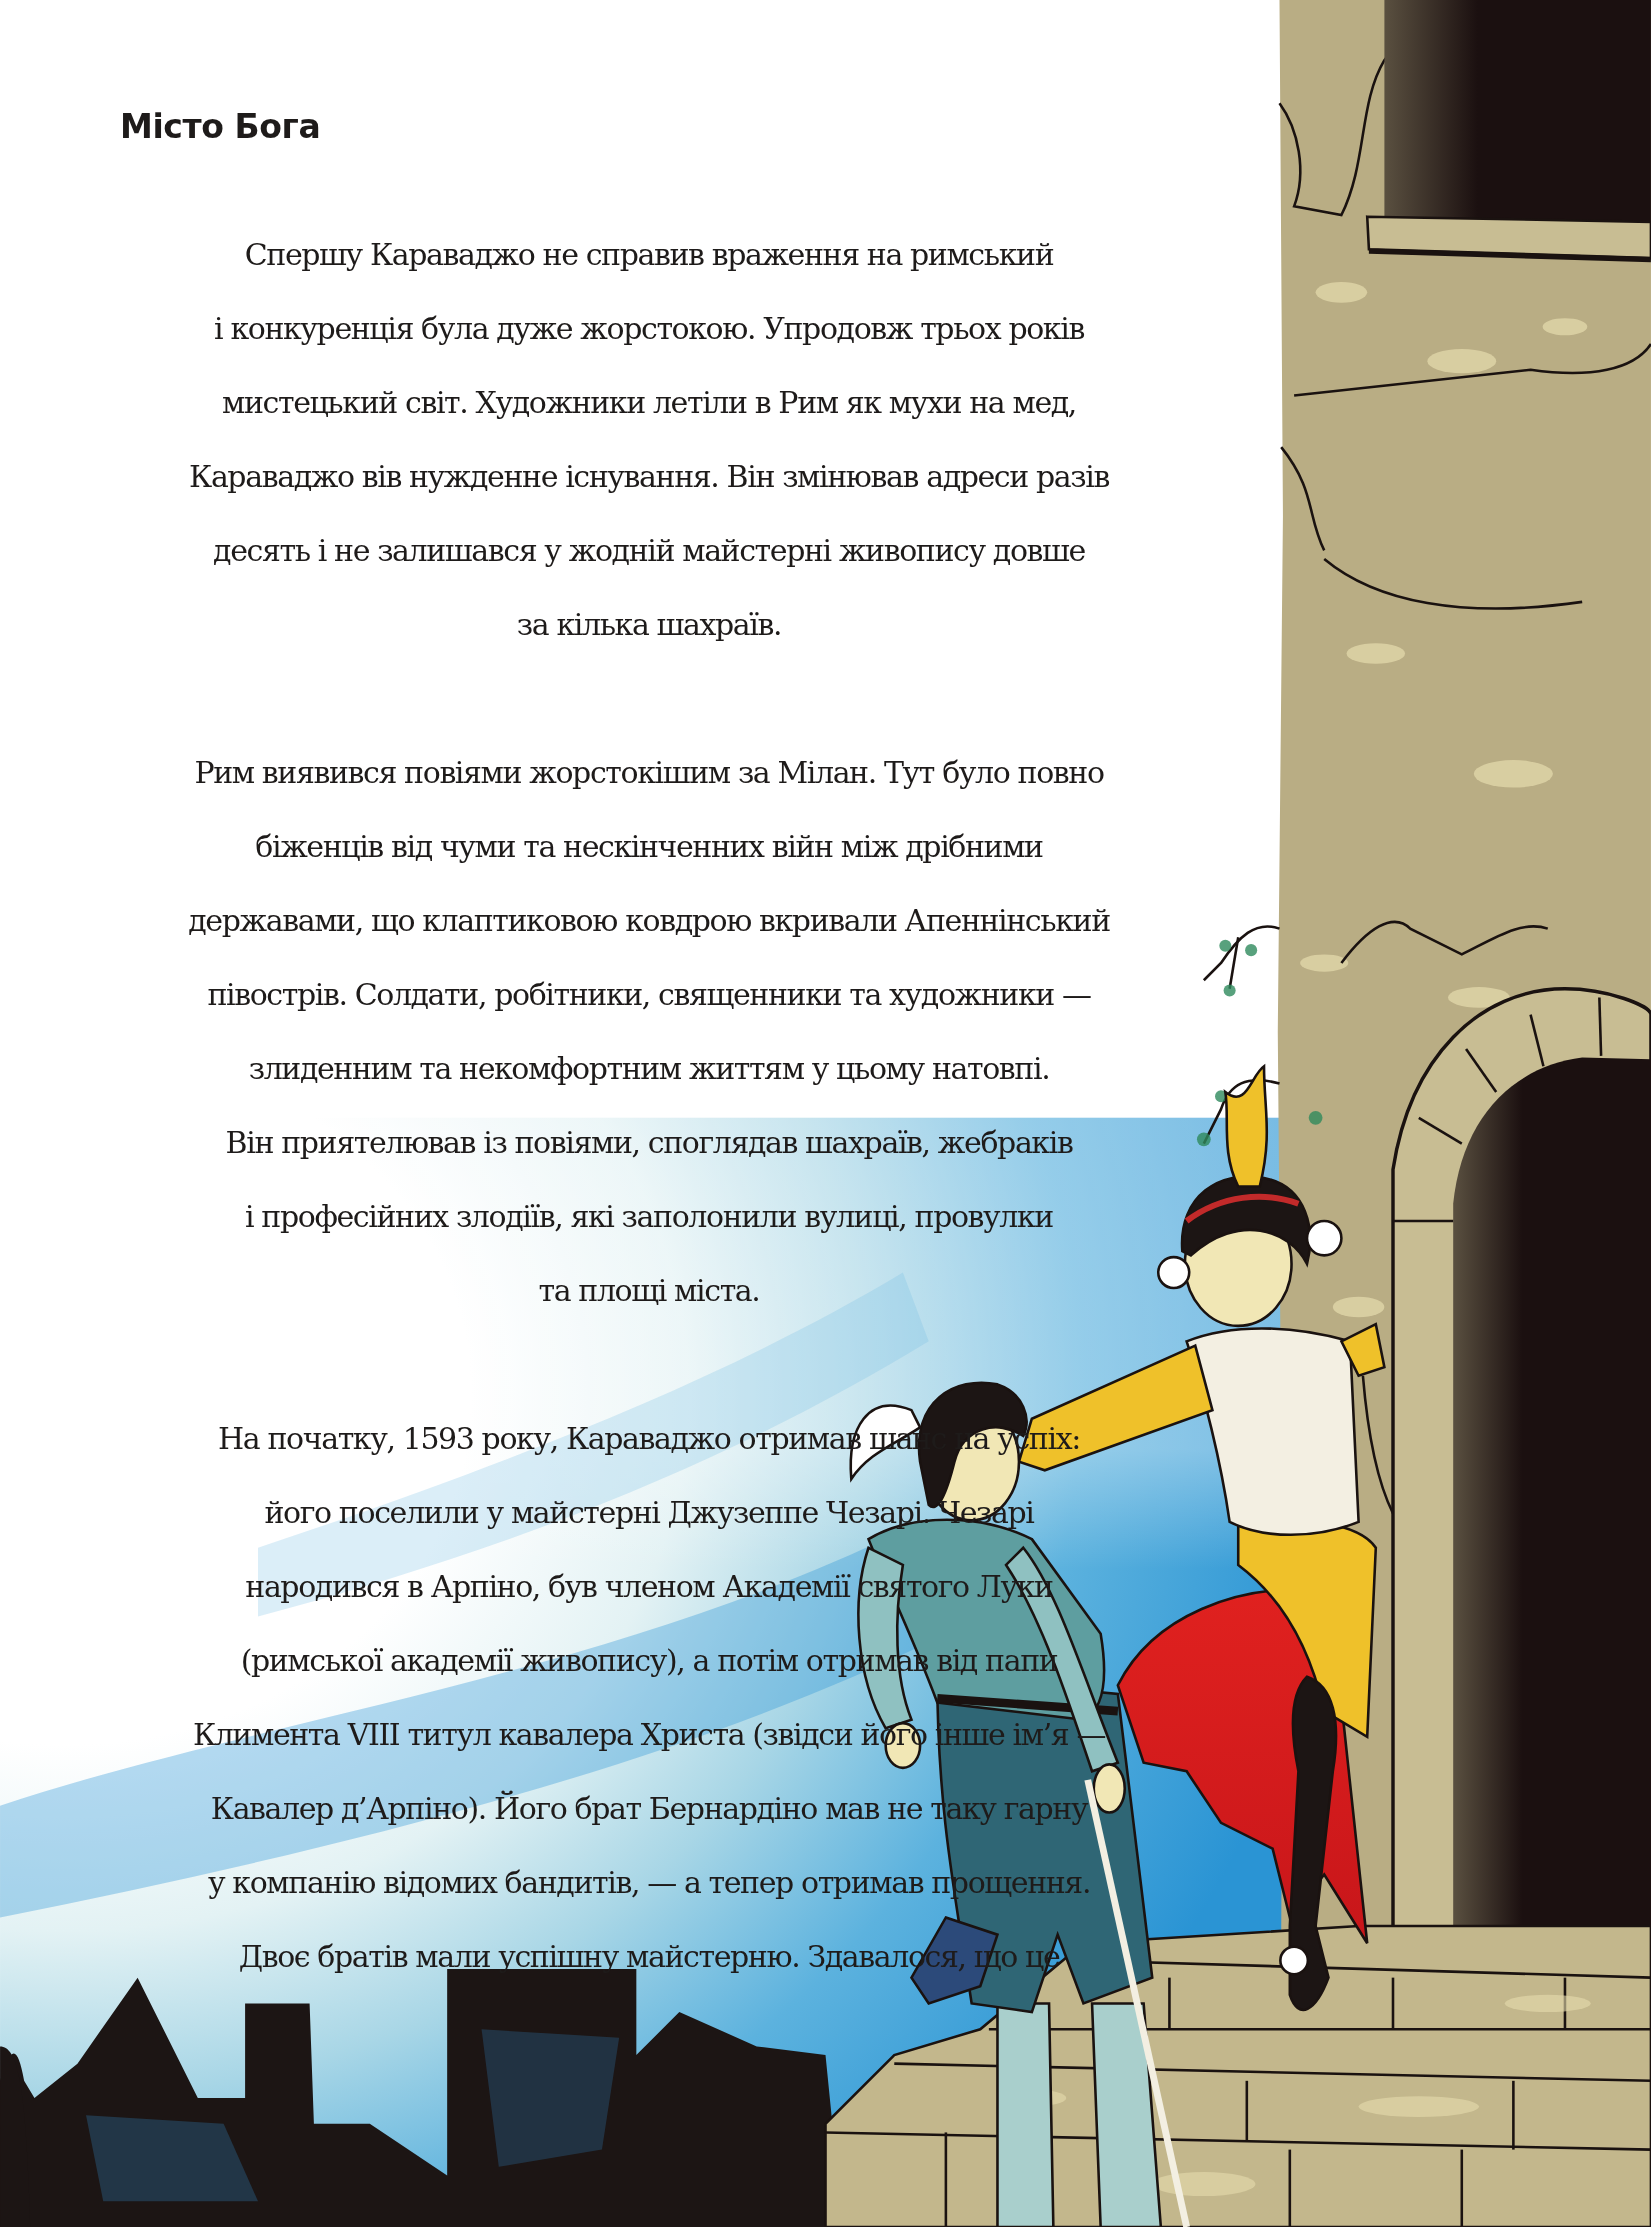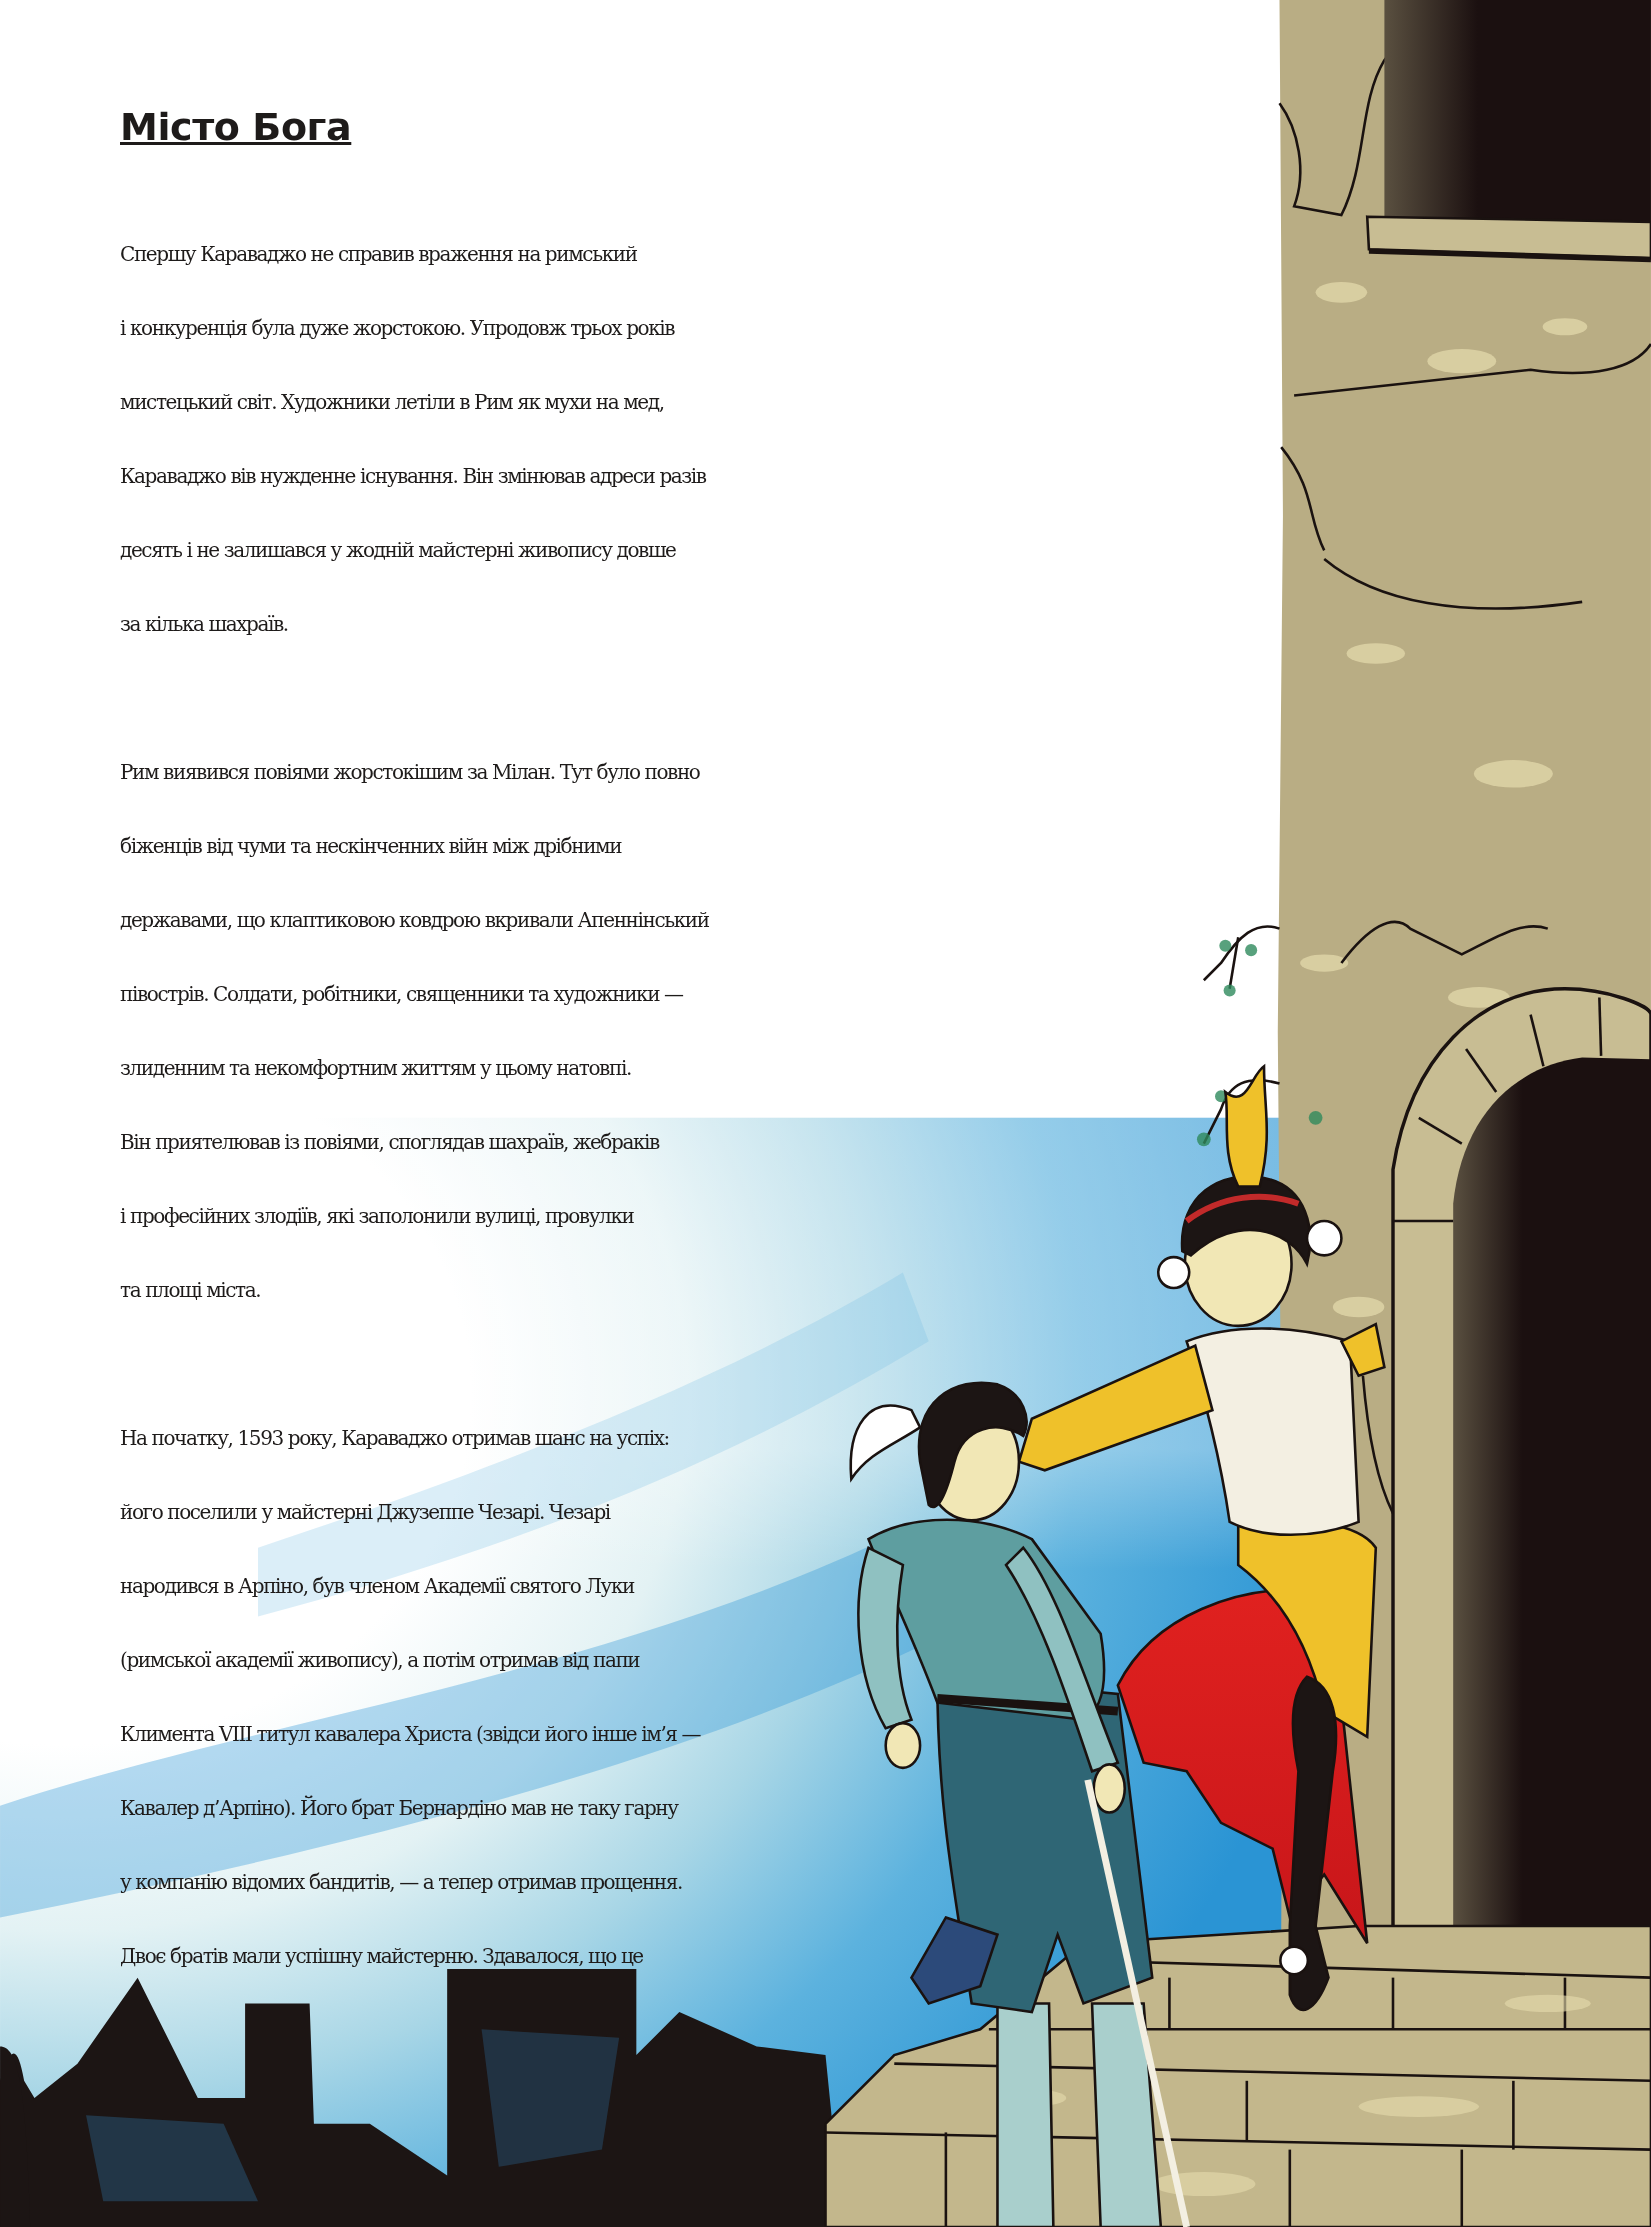--- a/index.html
+++ b/index.html
@@ -9,26 +9,26 @@
     font-family:"DejaVu Serif", "Liberation Serif", serif;
     color:#1e1b1a;
   }
   
   .art { position:absolute; left:0; top:0; width:1651px; height:2227px; }
   .text-block {
     position:absolute; left:120px; top:108px; width:1058px;
   }
   .heading {
     font-family:"DejaVu Sans", "Liberation Sans", sans-serif;
-    font-weight:bold; font-size:38px; letter-spacing:-0.4px;
-    margin:0 0 53px 0; line-height:38px;text-decoration:underline;
+    font-weight:bold; font-size:33px; letter-spacing:-0.4px;
+    margin:0 0 53px 0; line-height:38px;
   }
   .para {
-    font-size:20px; line-height:37px; letter-spacing:-1.4px;
-    margin:0 0 37px 0; white-space:pre-line;
+    font-size:30px; line-height:37px; letter-spacing:-1.4px;
+    margin:0 0 37px 0; white-space:pre-line;text-align:center;
   }
   .para .line { display:block; white-space:nowrap; }
 </style>
 </head>
 <body>
 
 <svg class="art" viewBox="0 0 1920 2590" xmlns="http://www.w3.org/2000/svg">
   <defs>
     <radialGradient id="skyGrad" cx="0.05" cy="0.25" r="1.05">
       <stop offset="0.30" stop-color="#ffffff"></stop>

